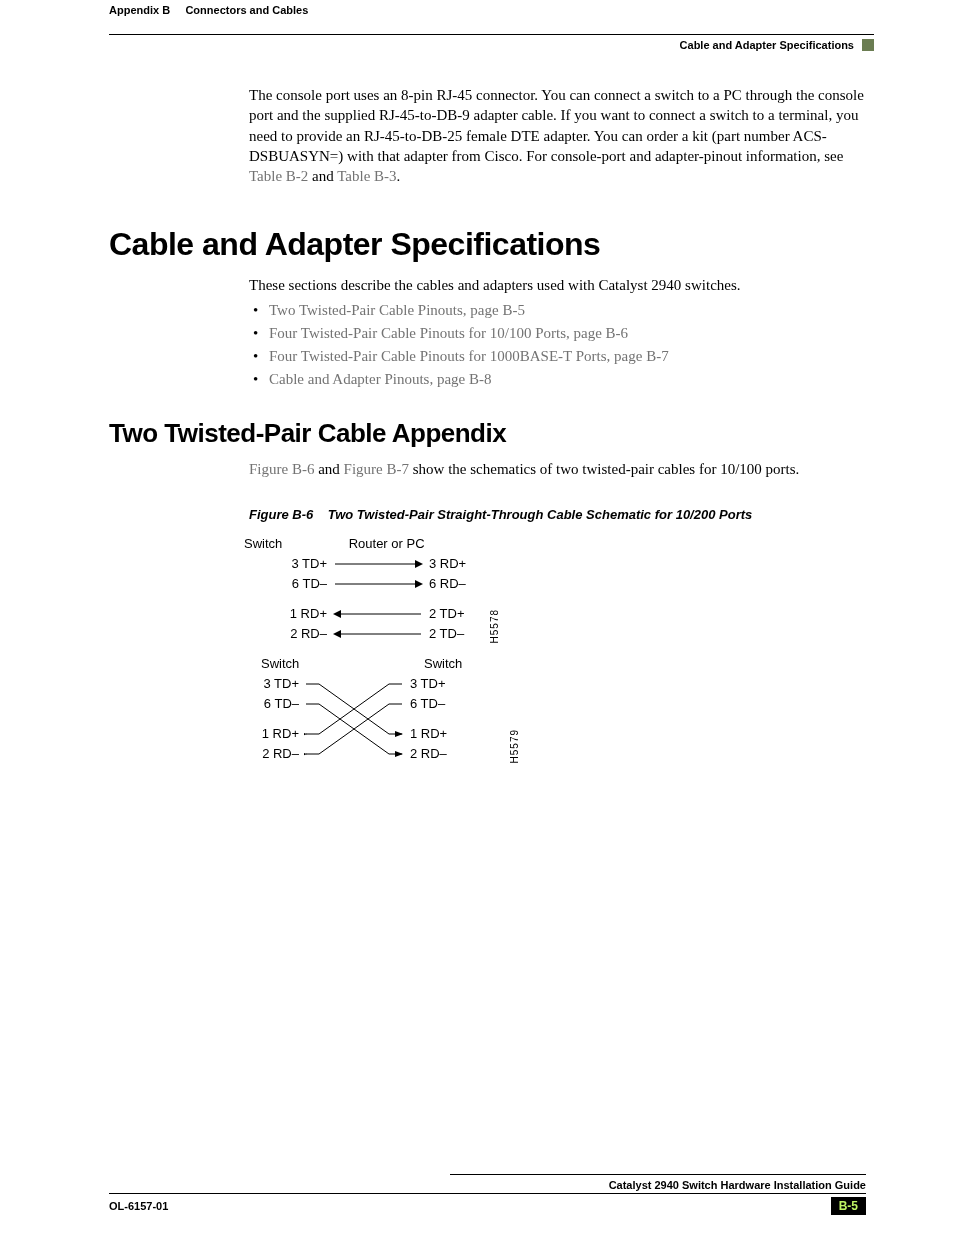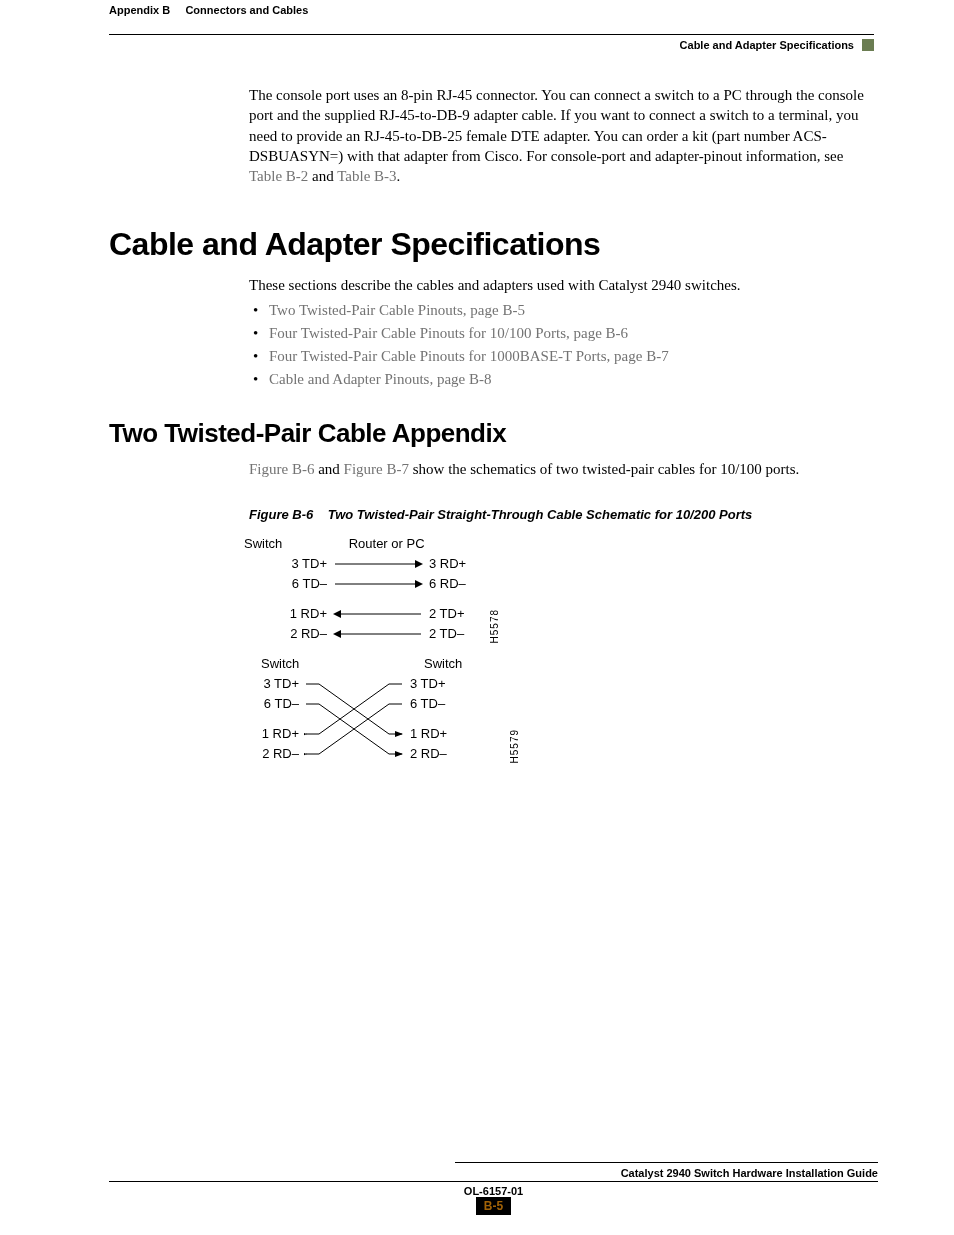--- a/index.html
+++ b/index.html
@@ -161,45 +161,44 @@
     right: -16px;
     bottom: 0;
     letter-spacing: 1px;
   }
 
   
   .footer {
     position: absolute;
     bottom: 20px;
     left: 80px;
-    right: 76px;
+    right: 88px;
   }
   .footer-top-line {
     border-top: 1px solid #000;
     margin-bottom: 3px;
   }
   .footer-row {
     display: flex;
     justify-content: space-between;
     align-items: center;
     font-family: Arial, Helvetica, sans-serif;
     font-size: 11px;
     font-weight: bold;
-    flex-direction: column;
   }
   .footer-partial {
     border-top: 1px solid #000;
     width: 55%;
     margin-left: auto;
     height: 0;
     margin-bottom: 4px;
   }
   .page-badge {
     background: #000;
-    color: #a16207;
+    color: #bef264;
     padding: 2px 8px;
     font-family: Arial, Helvetica, sans-serif;
     font-size: 12px;
     font-weight: bold;
   }
   .footer-title {
     text-align: right;
     font-family: Arial, Helvetica, sans-serif;
     font-size: 11px;
     font-weight: bold;

